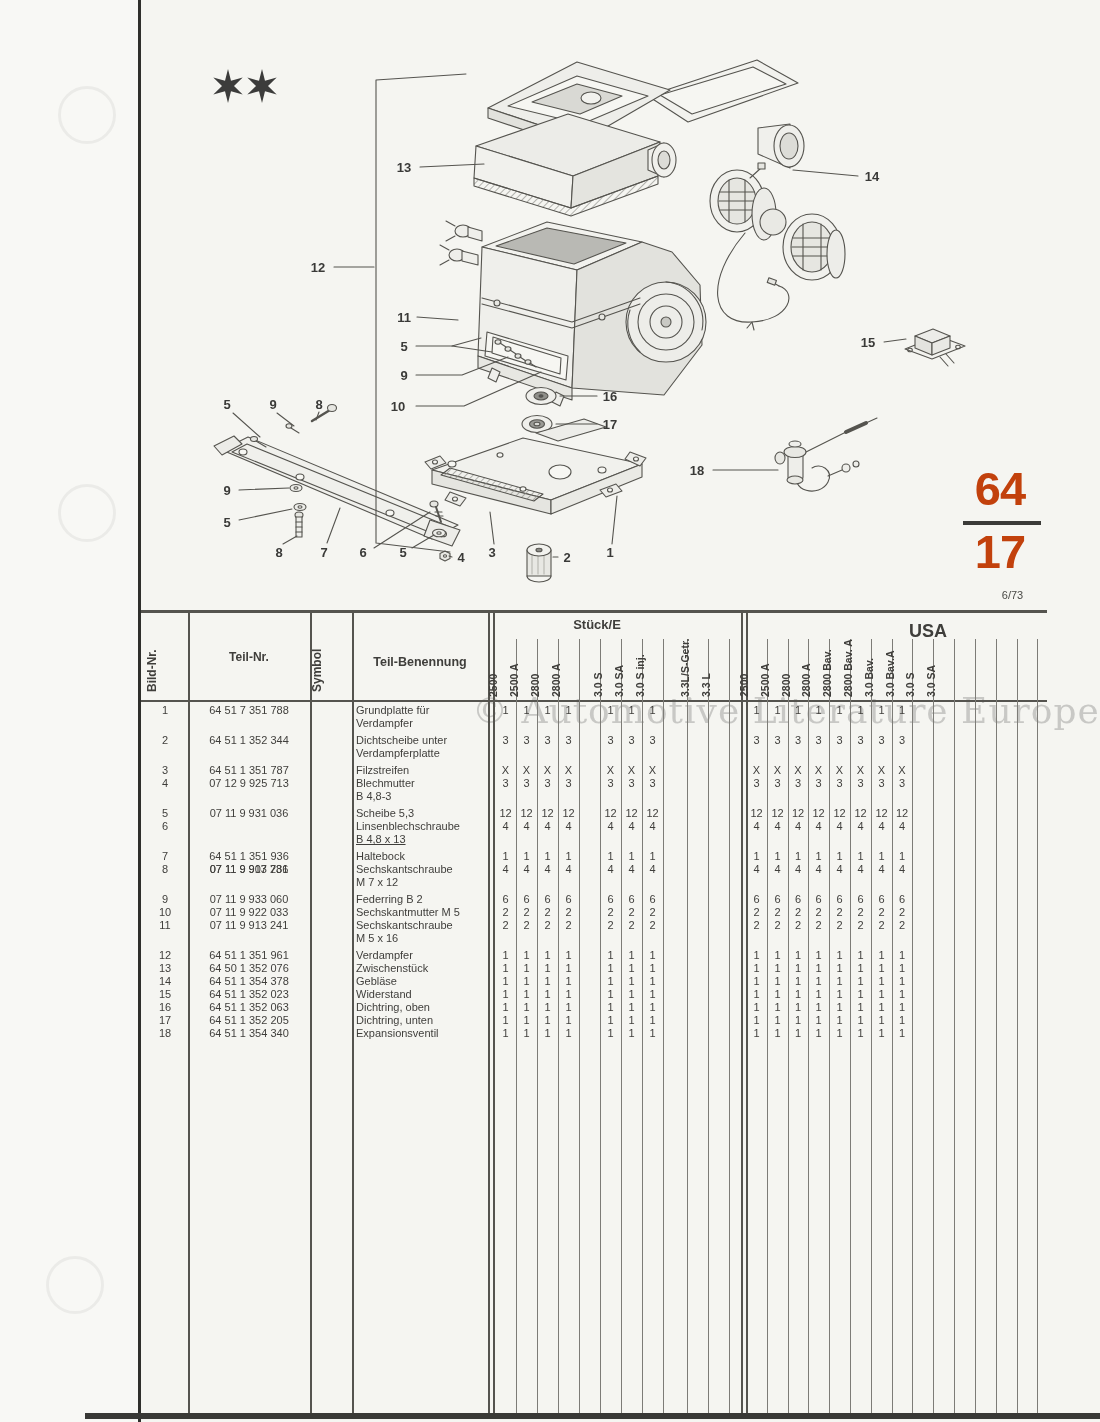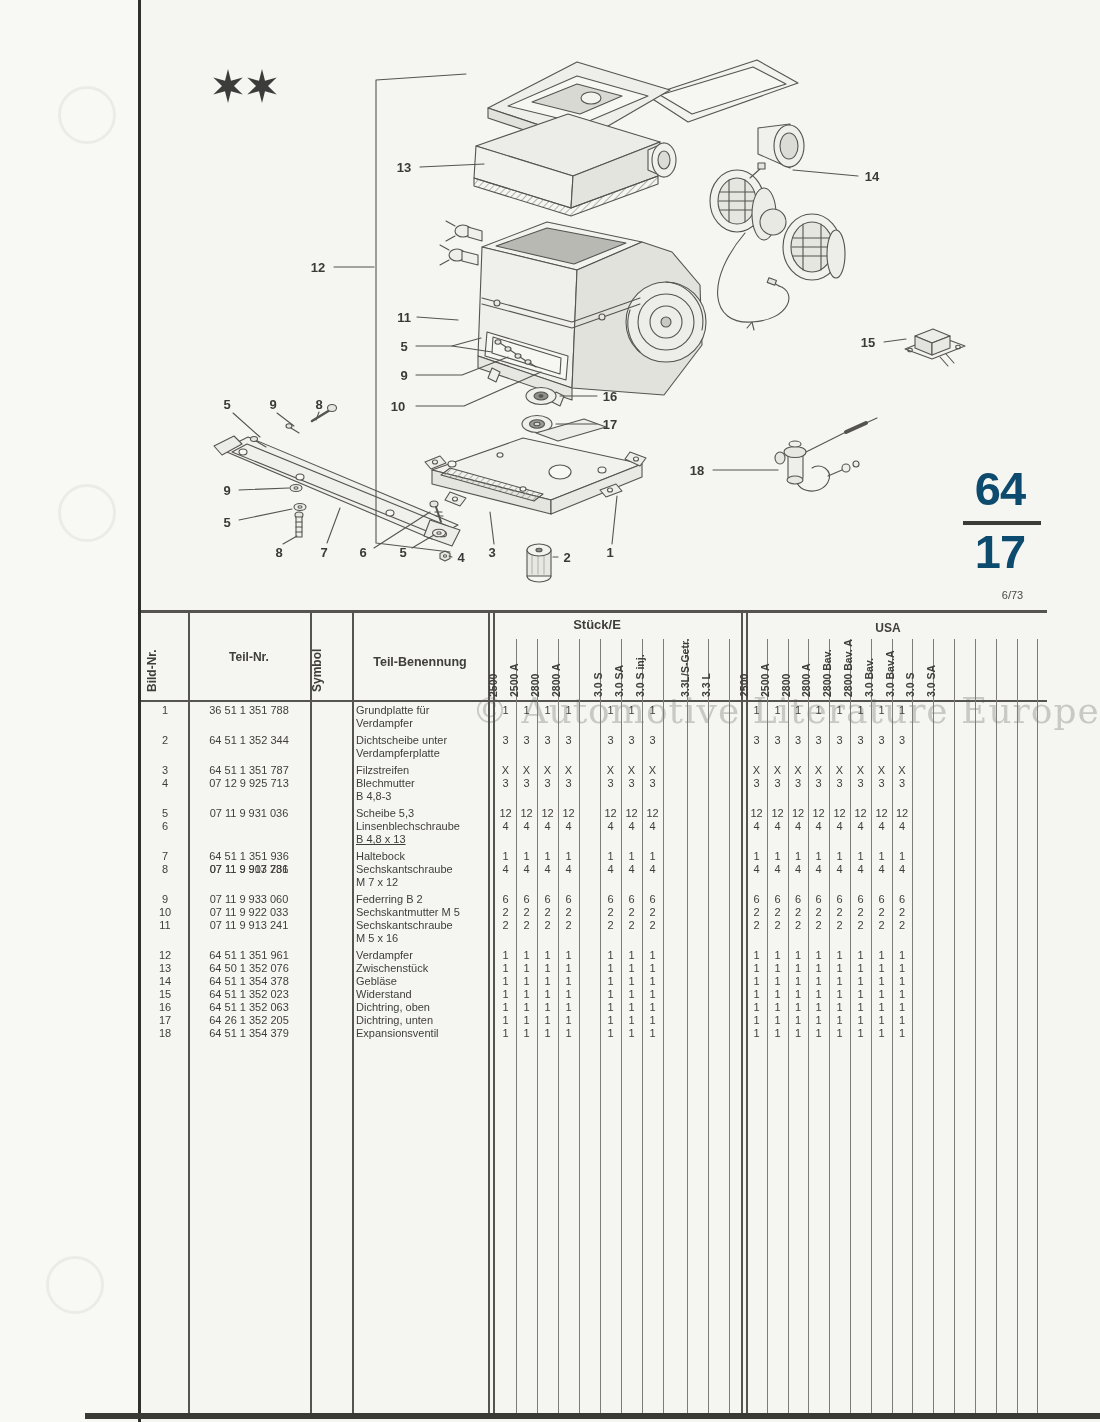--- a/index.html
+++ b/index.html
@@ -9,21 +9,21 @@
   .hole{position:absolute;border:3px solid rgba(0,0,0,0.05);border-radius:50%;width:52px;height:52px;}
   .marginline{position:absolute;left:138px;top:0;width:3px;height:1422px;background:#2f2f2c;}
   .bottombar{position:absolute;left:85px;top:1413px;width:1015px;height:6px;background:#393936;}
   .t{position:absolute;white-space:nowrap;}
   .c{transform:translateX(-50%);}
   .hdr{font-weight:700;}
   .rot{position:absolute;white-space:nowrap;transform:rotate(-90deg);transform-origin:left bottom;}
   .wm{position:absolute;left:472px;top:690px;font-family:"DejaVu Serif",serif;font-size:36px;
       color:rgba(110,110,108,0.33);letter-spacing:1px;white-space:nowrap;}
   .corner-num{position:absolute;left:960px;width:80px;text-align:center;font-weight:700;
-      font-size:47px;letter-spacing:-1px;color:#0c4a6e;line-height:50px;}
+      font-size:47px;letter-spacing:-1px;color:#c2410c;line-height:50px;}
   .corner-rule{position:absolute;left:963px;top:521px;width:78px;height:4px;background:#3b3b38;}
   .corner-date{position:absolute;left:985px;top:589px;width:55px;text-align:center;font-size:11px;color:#4a4a46;}
   .gl{position:absolute;background:#55544f;}
   .gl.thin{background:#7d7c77;}
   .cell{position:absolute;font-size:11px;line-height:13px;color:#3f3e3b;}
   .qty{transform:translateX(-50%);}
   svg text{font-family:"Liberation Sans",sans-serif;}
 </style>
 </head>
 <body>
@@ -285,21 +285,21 @@
   <div class="corner-num" style="top:464px;">64</div>
   <div class="corner-rule"></div>
   <div class="corner-num" style="top:527px;">17</div>
   <div class="corner-date">6/73</div>
 
   <div class="rot hdr" style="left:159px;top:678px;font-size:12px;">Bild-Nr.</div>
   <div class="t hdr c" style="left:249px;top:650px;font-size:12px;">Teil-Nr.</div>
   <div class="rot hdr" style="left:324px;top:678px;font-size:12px;">Symbol</div>
   <div class="t hdr c" style="left:420px;top:655px;font-size:12.5px;">Teil-Benennung</div>
   <div class="t hdr c" style="left:597px;top:617px;font-size:13px;">Stück/E</div>
-  <div class="t hdr c" style="left:888px;top:621px;font-size:12px;">USA</div>
+  <div class="t hdr c" style="left:928px;top:621px;font-size:18px;">USA</div>
 
   <div id="grid">
       <div class="gl" style="left: 141px; top: 610px; width: 906px; height: 3px;"></div>
       <div class="gl" style="left: 141px; top: 700px; width: 906px; height: 2px;"></div>
       <div class="gl" style="left: 188px; top: 610px; width: 1.5px; height: 803px;"></div>
       <div class="gl" style="left: 310px; top: 610px; width: 1.5px; height: 803px;"></div>
       <div class="gl" style="left: 352px; top: 610px; width: 1.5px; height: 803px;"></div>
       <div class="gl" style="left: 488px; top: 610px; width: 1.5px; height: 803px;"></div>
       <div class="gl" style="left: 493px; top: 610px; width: 1.5px; height: 803px;"></div>
       <div class="gl" style="left: 741px; top: 610px; width: 2px; height: 803px;"></div>
@@ -344,21 +344,21 @@
       <div class="rot" style="left: 771px; top: 685px; font-size: 10.5px; font-weight: 700;">2500 A</div>
       <div class="rot" style="left: 791.5px; top: 685px; font-size: 10.5px; font-weight: 700;">2800</div>
       <div class="rot" style="left: 812px; top: 685px; font-size: 10.5px; font-weight: 700;">2800 A</div>
       <div class="rot" style="left: 833px; top: 685px; font-size: 10.5px; font-weight: 700;">2800 Bav.</div>
       <div class="rot" style="left: 854px; top: 685px; font-size: 10.5px; font-weight: 700;">2800 Bav. A</div>
       <div class="rot" style="left: 875px; top: 685px; font-size: 10.5px; font-weight: 700;">3.0 Bav.</div>
       <div class="rot" style="left: 895.5px; top: 685px; font-size: 10.5px; font-weight: 700;">3.0 Bav.A</div>
       <div class="rot" style="left: 916px; top: 685px; font-size: 10.5px; font-weight: 700;">3.0 S</div>
       <div class="rot" style="left: 937px; top: 685px; font-size: 10.5px; font-weight: 700;">3.0 SA</div>
       <div class="cell qty" style="left: 165px; top: 704px;">1</div>
-      <div class="cell qty" style="left: 249px; top: 704px;">36 51 1 351 788</div>
+      <div class="cell qty" style="left: 249px; top: 704px;">64 51 7 351 788</div>
       <div class="cell" style="left: 356px; top: 704px;">Grundplatte für</div>
       <div class="cell qty" style="left: 505.5px; top: 704px;">1</div>
       <div class="cell qty" style="left: 526.5px; top: 704px;">1</div>
       <div class="cell qty" style="left: 547.5px; top: 704px;">1</div>
       <div class="cell qty" style="left: 568.5px; top: 704px;">1</div>
       <div class="cell qty" style="left: 610.5px; top: 704px;">1</div>
       <div class="cell qty" style="left: 631.5px; top: 704px;">1</div>
       <div class="cell qty" style="left: 652.5px; top: 704px;">1</div>
       <div class="cell qty" style="left: 756.5px; top: 704px;">1</div>
       <div class="cell qty" style="left: 777.5px; top: 704px;">1</div>
@@ -638,39 +638,39 @@
       <div class="cell qty" style="left: 652.5px; top: 1001px;">1</div>
       <div class="cell qty" style="left: 756.5px; top: 1001px;">1</div>
       <div class="cell qty" style="left: 777.5px; top: 1001px;">1</div>
       <div class="cell qty" style="left: 798px; top: 1001px;">1</div>
       <div class="cell qty" style="left: 818.5px; top: 1001px;">1</div>
       <div class="cell qty" style="left: 839.5px; top: 1001px;">1</div>
       <div class="cell qty" style="left: 860.5px; top: 1001px;">1</div>
       <div class="cell qty" style="left: 881.5px; top: 1001px;">1</div>
       <div class="cell qty" style="left: 902px; top: 1001px;">1</div>
       <div class="cell qty" style="left: 165px; top: 1014px;">17</div>
-      <div class="cell qty" style="left: 249px; top: 1014px;">64 26 1 352 205</div>
+      <div class="cell qty" style="left: 249px; top: 1014px;">64 51 1 352 205</div>
       <div class="cell" style="left: 356px; top: 1014px;">Dichtring, unten</div>
       <div class="cell qty" style="left: 505.5px; top: 1014px;">1</div>
       <div class="cell qty" style="left: 526.5px; top: 1014px;">1</div>
       <div class="cell qty" style="left: 547.5px; top: 1014px;">1</div>
       <div class="cell qty" style="left: 568.5px; top: 1014px;">1</div>
       <div class="cell qty" style="left: 610.5px; top: 1014px;">1</div>
       <div class="cell qty" style="left: 631.5px; top: 1014px;">1</div>
       <div class="cell qty" style="left: 652.5px; top: 1014px;">1</div>
       <div class="cell qty" style="left: 756.5px; top: 1014px;">1</div>
       <div class="cell qty" style="left: 777.5px; top: 1014px;">1</div>
       <div class="cell qty" style="left: 798px; top: 1014px;">1</div>
       <div class="cell qty" style="left: 818.5px; top: 1014px;">1</div>
       <div class="cell qty" style="left: 839.5px; top: 1014px;">1</div>
       <div class="cell qty" style="left: 860.5px; top: 1014px;">1</div>
       <div class="cell qty" style="left: 881.5px; top: 1014px;">1</div>
       <div class="cell qty" style="left: 902px; top: 1014px;">1</div>
       <div class="cell qty" style="left: 165px; top: 1027px;">18</div>
-      <div class="cell qty" style="left: 249px; top: 1027px;">64 51 1 354 379</div>
+      <div class="cell qty" style="left: 249px; top: 1027px;">64 51 1 354 340</div>
       <div class="cell" style="left: 356px; top: 1027px;">Expansionsventil</div>
       <div class="cell qty" style="left: 505.5px; top: 1027px;">1</div>
       <div class="cell qty" style="left: 526.5px; top: 1027px;">1</div>
       <div class="cell qty" style="left: 547.5px; top: 1027px;">1</div>
       <div class="cell qty" style="left: 568.5px; top: 1027px;">1</div>
       <div class="cell qty" style="left: 610.5px; top: 1027px;">1</div>
       <div class="cell qty" style="left: 631.5px; top: 1027px;">1</div>
       <div class="cell qty" style="left: 652.5px; top: 1027px;">1</div>
       <div class="cell qty" style="left: 756.5px; top: 1027px;">1</div>
       <div class="cell qty" style="left: 777.5px; top: 1027px;">1</div>

